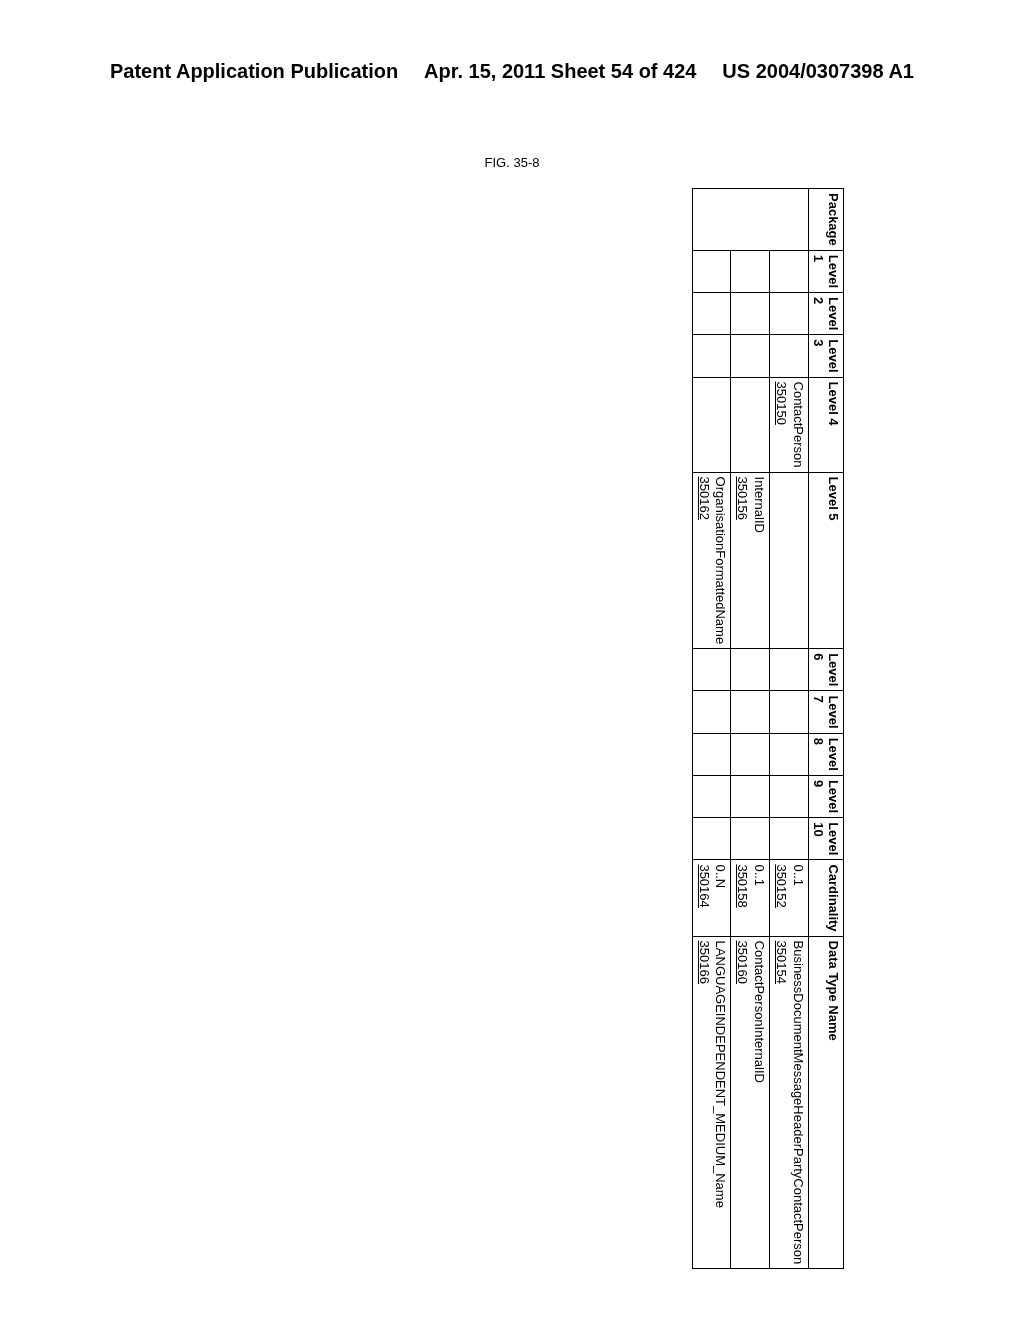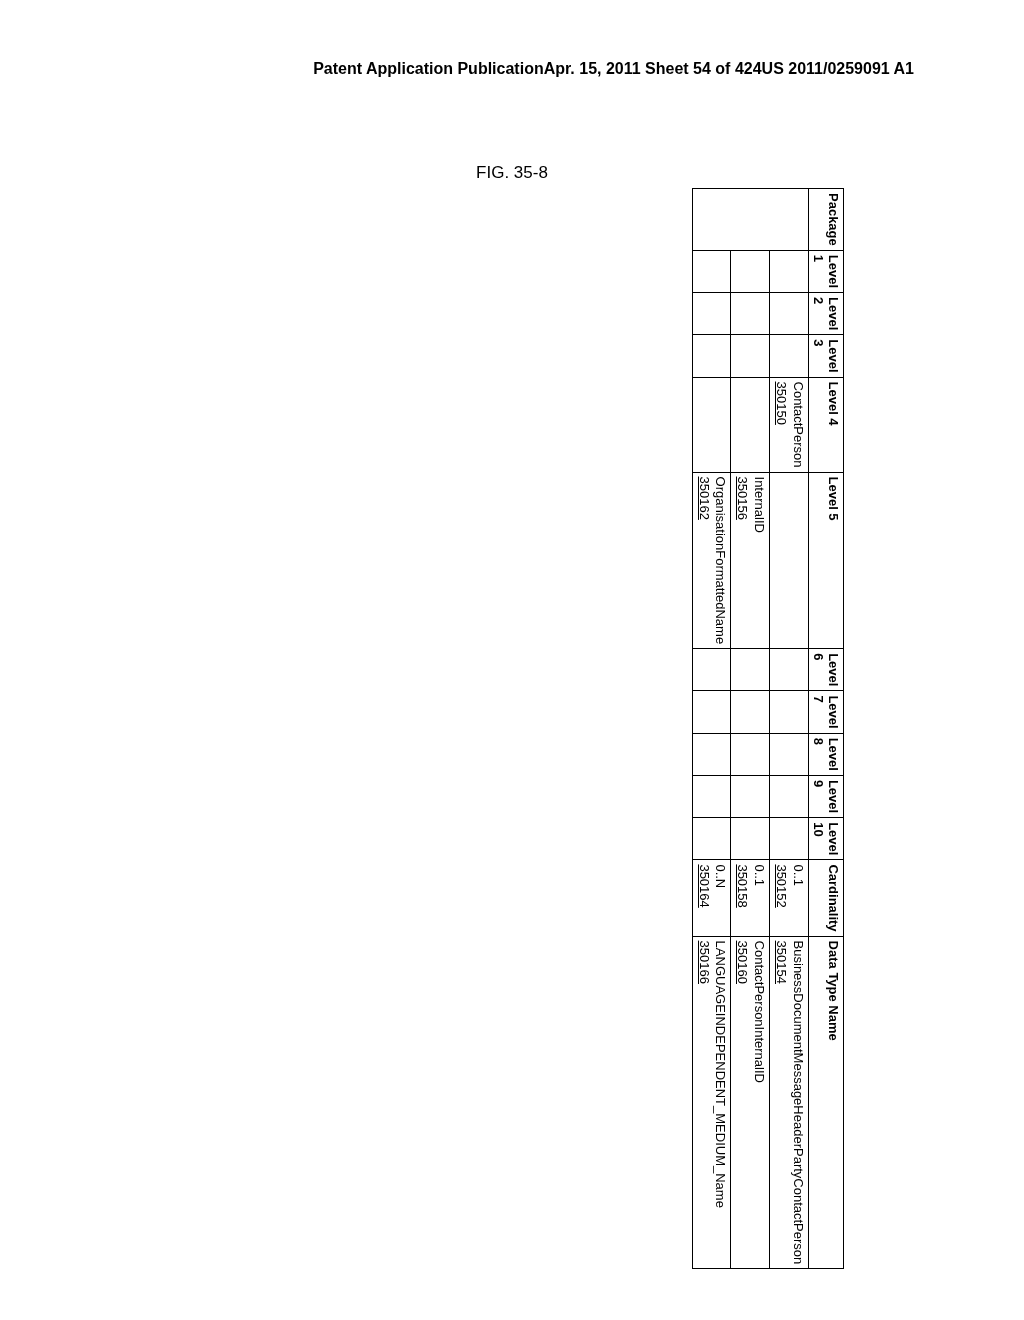--- a/index.html
+++ b/index.html
@@ -9,33 +9,32 @@
       background: white;
       font-family: Arial, sans-serif;
       position: relative;
     }
     .header {
       position: absolute;
       top: 60px;
       left: 0;
       width: 100%;
       display: flex;
-      justify-content: flex-end;
+      justify-content: space-between;
       padding: 0 110px;
-      font-size: 16px;
+      font-size: 20px;
       font-weight: bold;
     }
     .figure-label {
       position: absolute;
       top: 155px;
       left: 50%;
       transform: translateX(-50%);
-      font-size: 17px;
+      font-size: 13px;
       writing-mode: horizontal-tb;
-      margin-top: 8px;
     }
     .table-container {
       position: absolute;
       top: 188px;
       left: 172px;
       width: 670px;
       transform: rotate(90deg);
       transform-origin: top left;
       translate: 672px 0;
     }
@@ -69,21 +68,21 @@
     .col-data { width: 72px; }
     .ref { text-decoration: underline; }
     .cell-content { line-height: 1.3; }
   </style>
 </head>
 <body>
 
 <div class="header">
   <span>Patent Application Publication</span>
   <span>Apr. 15, 2011  Sheet 54 of 424</span>
-  <span>US 2011/0259091 A1</span>
+  <span>US 2004/0307398 A1</span>
 </div>
 
 <div class="figure-label">FIG. 35-8</div>
 
 <div class="table-container">
   <table>
     <thead>
       <tr>
         <th class="col-package">Package</th>
         <th class="col-level1">Level 1</th>

